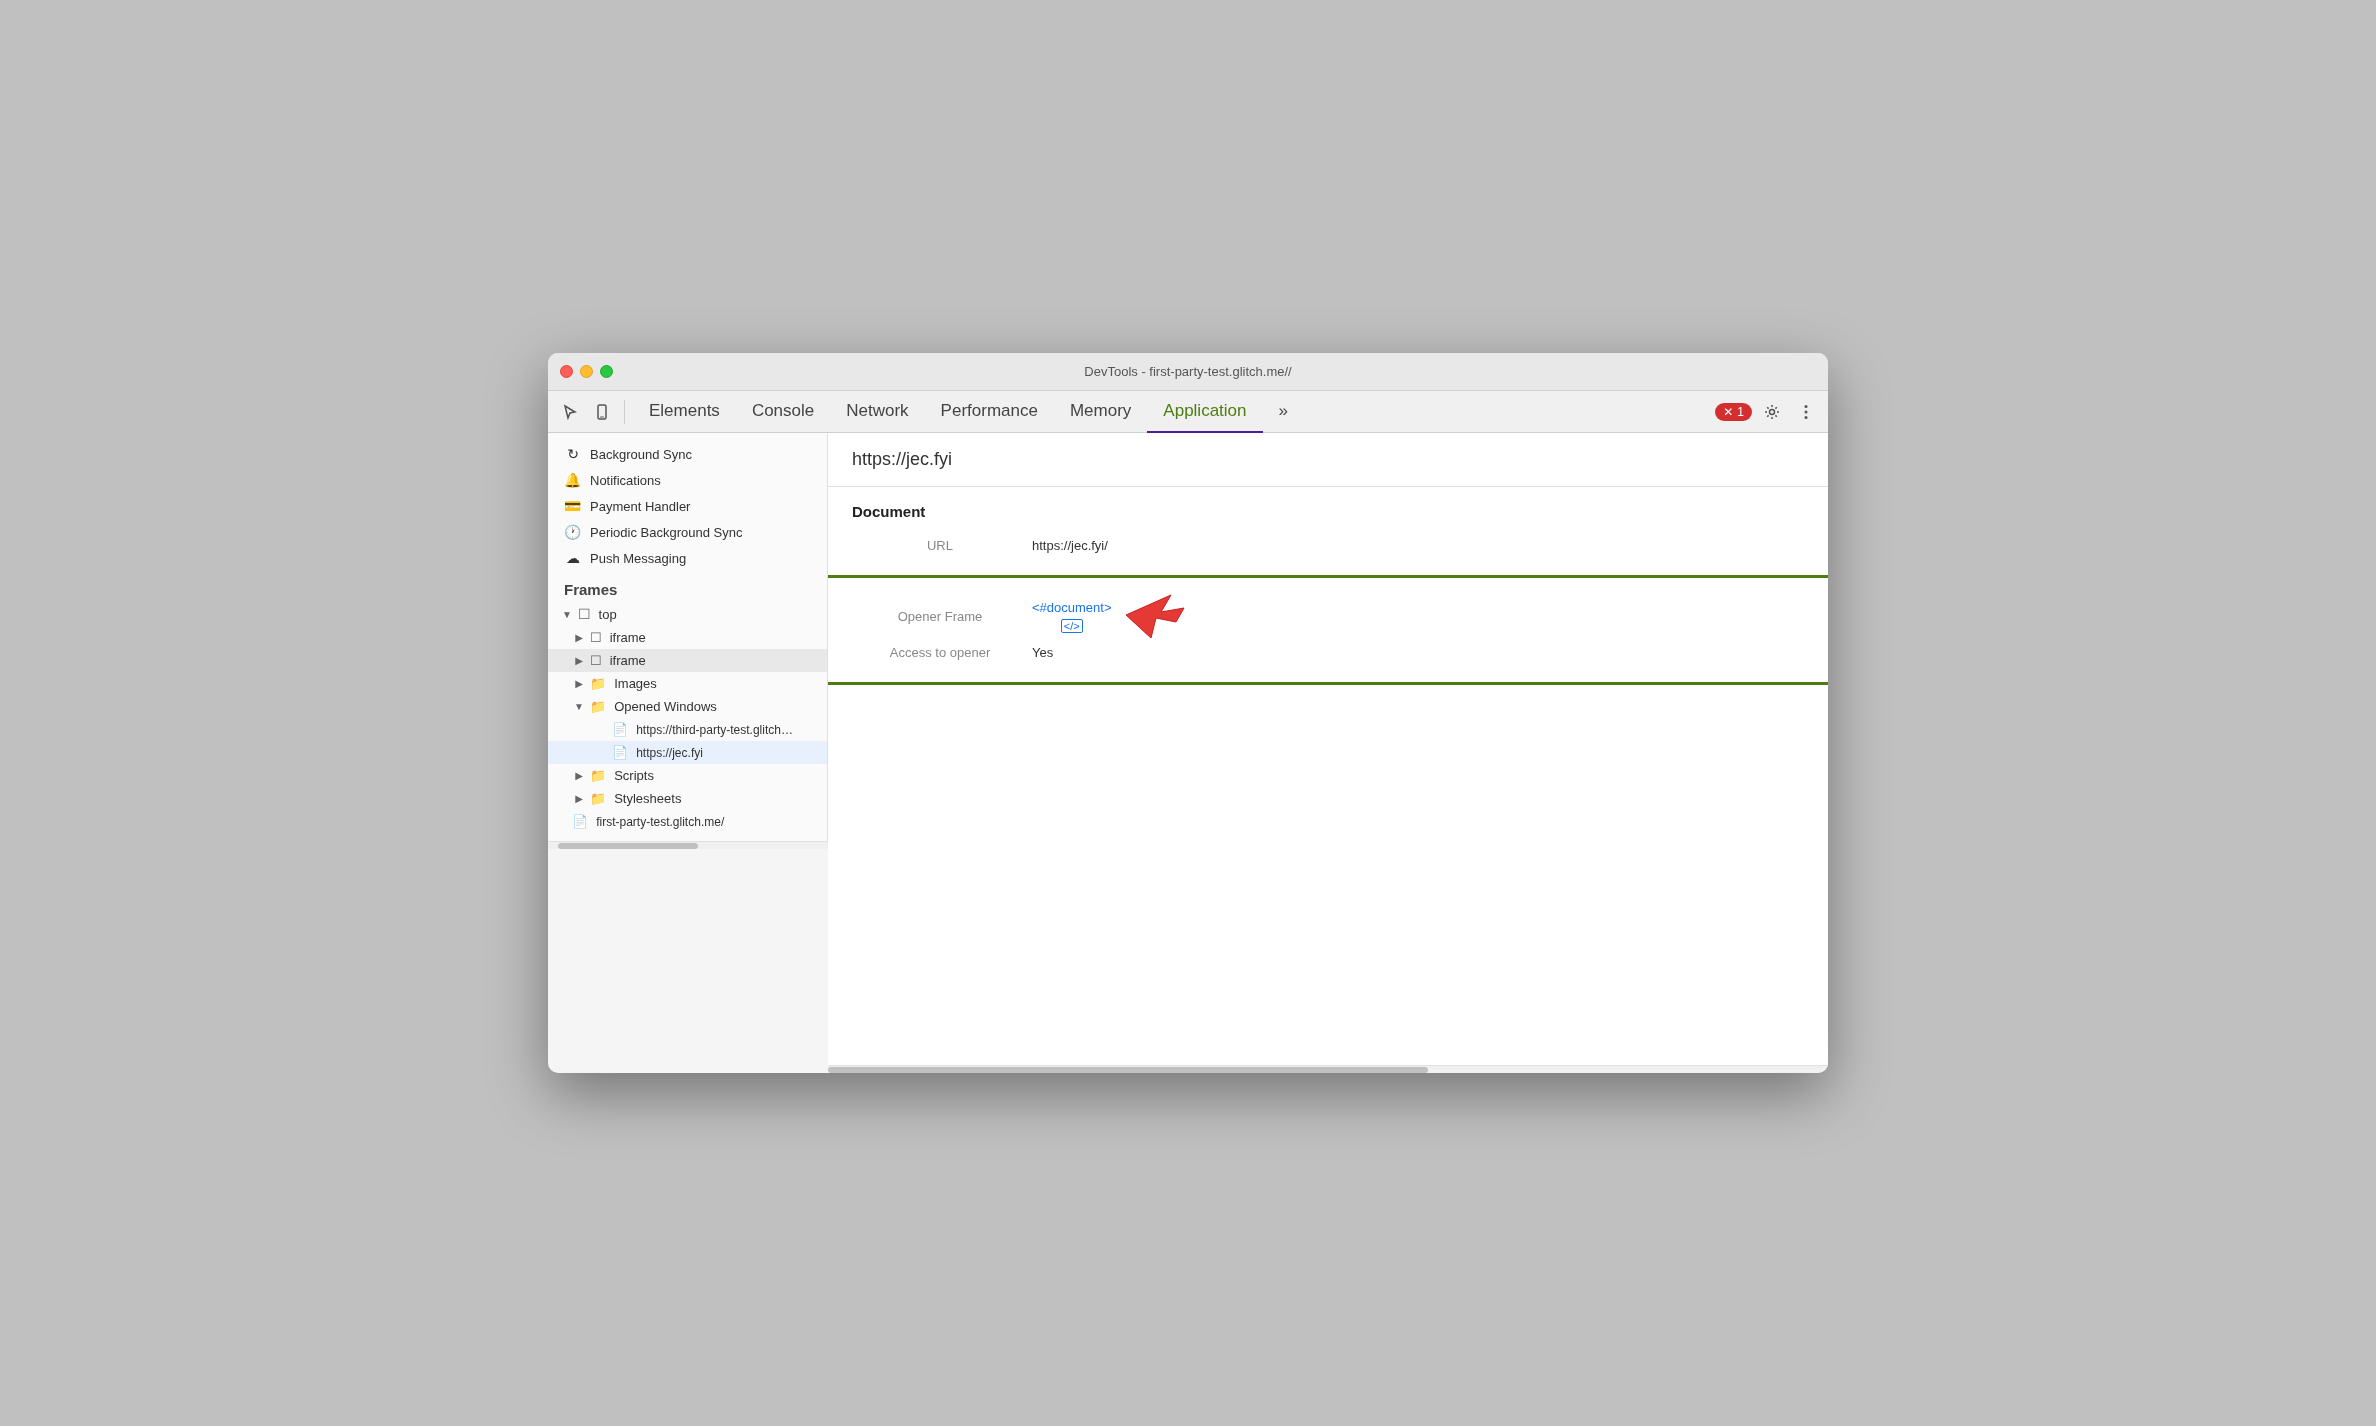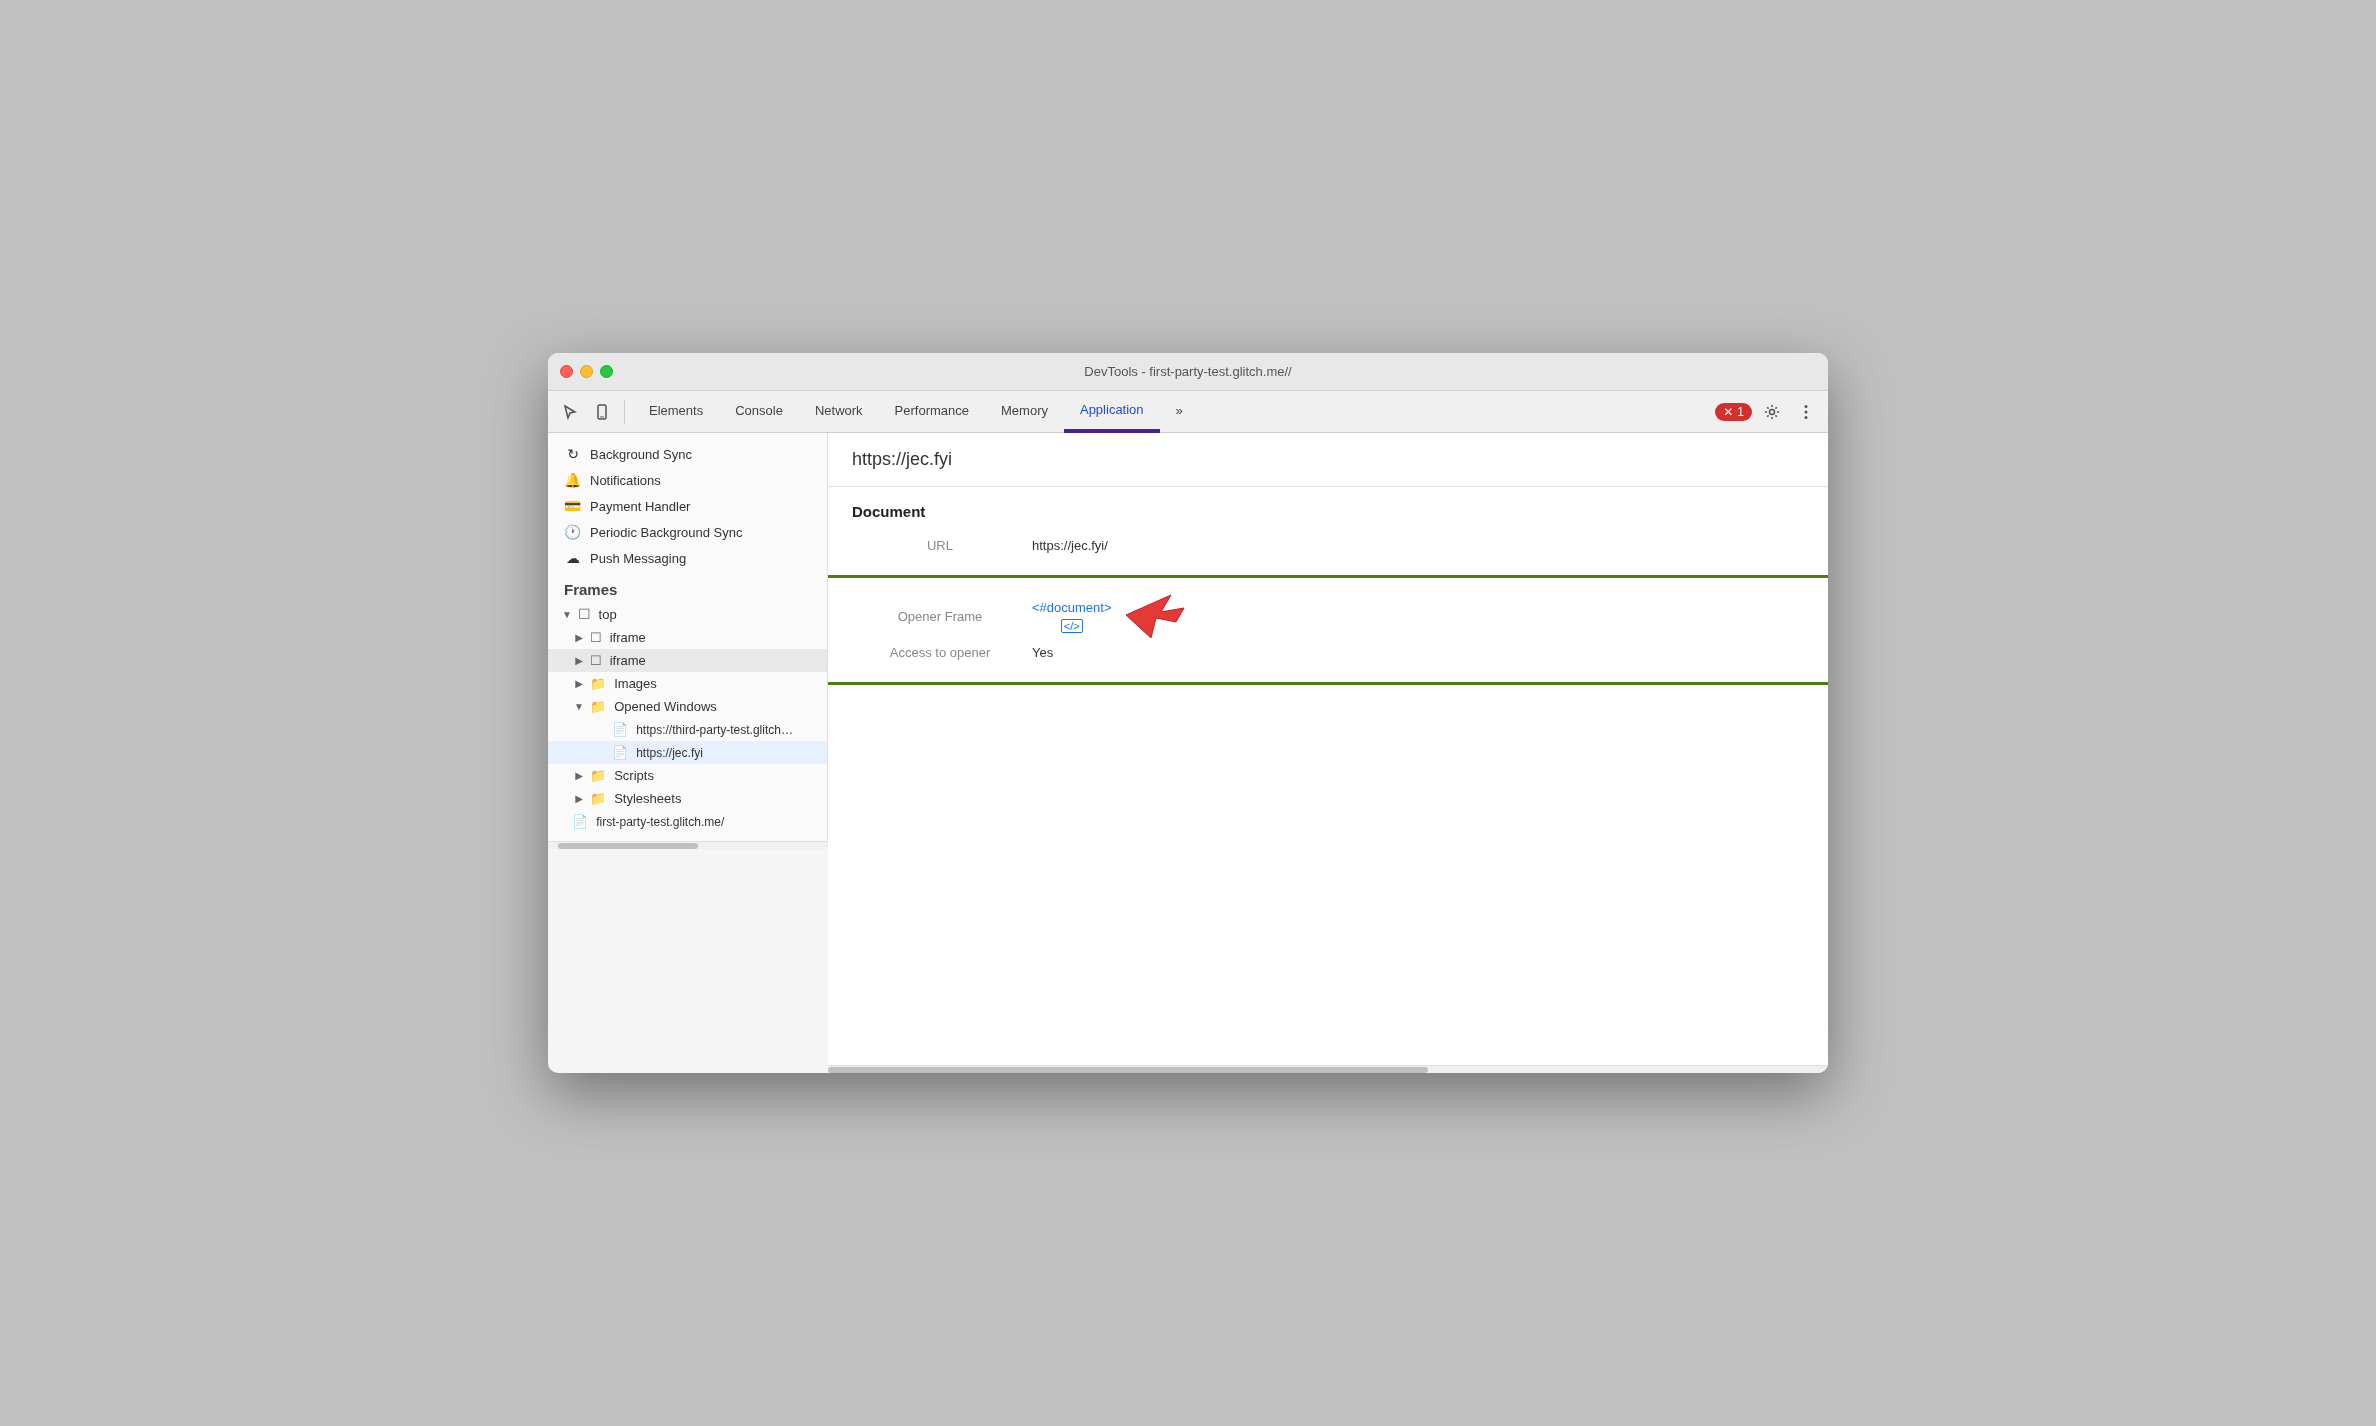--- a/index.html
+++ b/index.html
@@ -77,29 +77,29 @@
     .nav-tabs {
       display: flex;
       align-items: center;
       flex: 1;
     }
     .nav-tab {
       padding: 0 16px;
       height: 42px;
       display: flex;
       align-items: center;
-      font-size: 13px;
+      font-size: 17px;
       color: #444;
       cursor: pointer;
       border-bottom: 2px solid transparent;
       white-space: nowrap;
     }
     .nav-tab.active {
-      color: #1d4ed8;
-      border-bottom: 4px solid #4c1d95;
+      color: #4d7c0f;
+      border-bottom: 2px solid #4c1d95;
     }
     .toolbar-right {
       display: flex;
       align-items: center;
       gap: 6px;
     }
     .error-badge {
       background: #d32f2f;
       color: white;
       border-radius: 12px;

